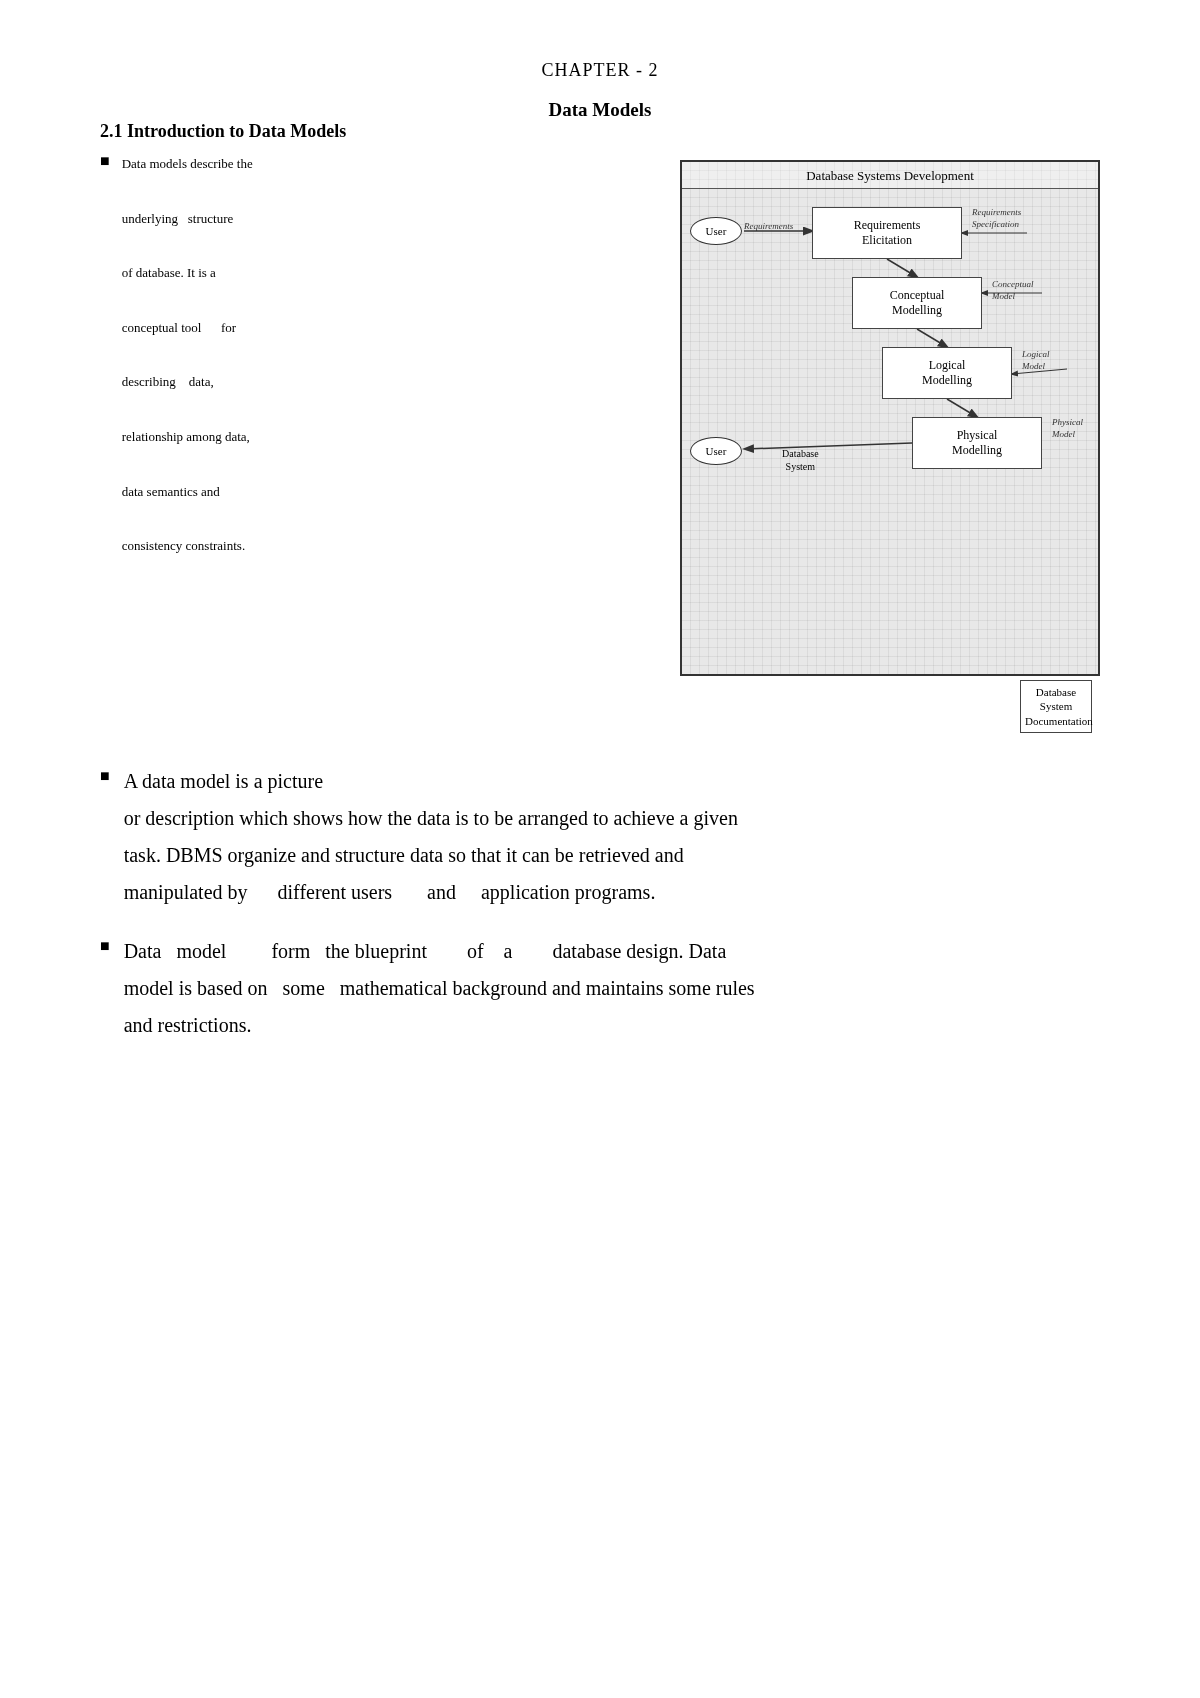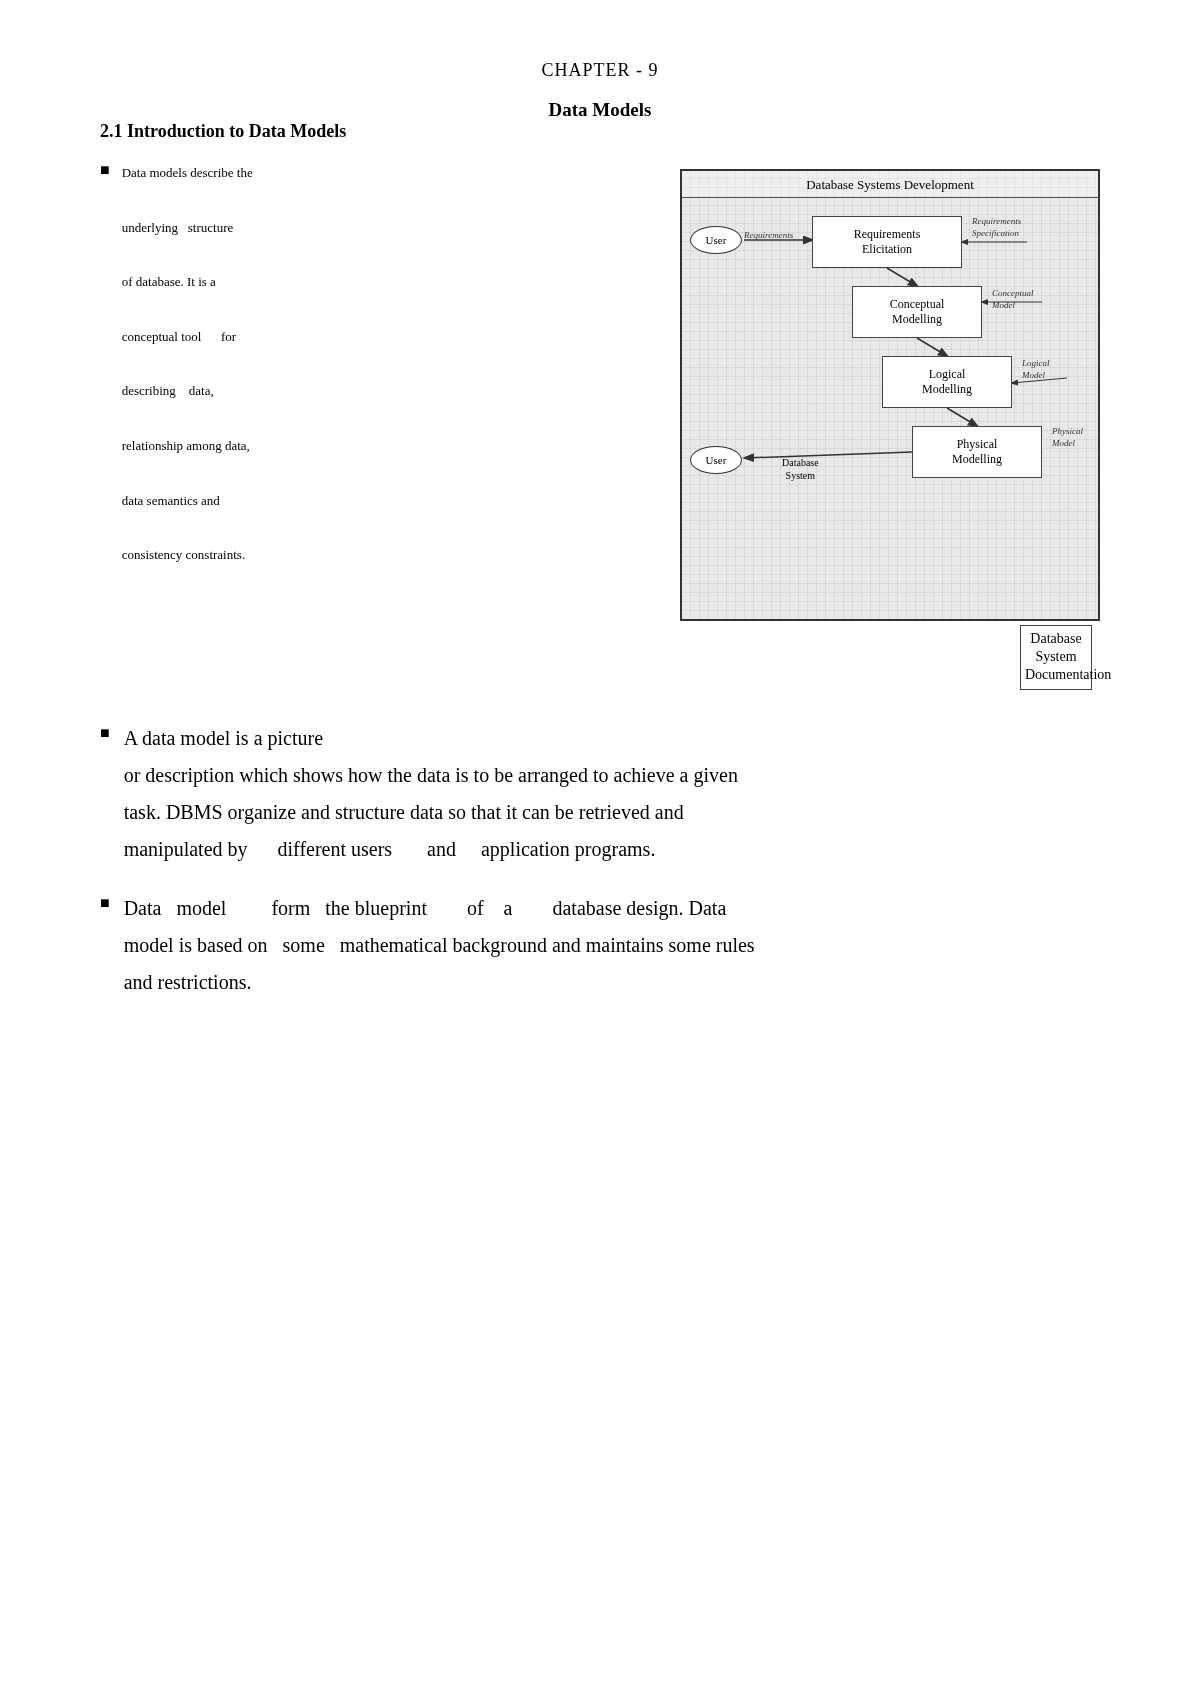--- a/index.html
+++ b/index.html
@@ -27,21 +27,21 @@
 
     .section-title-center {
       text-align: center;
       font-size: 19px;
       font-weight: bold;
     }
 
     .section-heading {
       font-size: 18px;
       font-weight: bold;
-      margin-bottom: 17px;
+      margin-bottom: 8px;
     }
 
     .content-area {
       display: flex;
       align-items: flex-start;
       gap: 30px;
     }
 
     .bullet-section {
       flex: 1;
@@ -68,21 +68,21 @@
 
     .bullet-text {
       font-size: 13px;
       line-height: 2.1;
     }
 
     
     .diagram-container {
       position: relative;
       width: 420px;
-      height: 452px;
+      height: 516px;
       border: 2px solid #333;
       background: repeating-linear-gradient(
         0deg,
         transparent,
         transparent 8px,
         rgba(0,0,0,0.06) 8px,
         rgba(0,0,0,0.06) 9px
       ),
       repeating-linear-gradient(
         90deg,
@@ -297,21 +297,21 @@
     }
 
     .bullet-full-text {
       font-size: 20px;
       line-height: 1.85;
     }
   </style>
 </head>
 <body>
 
-<div class="chapter-title">CHAPTER - 9</div>
+<div class="chapter-title">CHAPTER - 2</div>
 
 <div class="section-title-center">Data Models</div>
 
 <div class="section-heading">2.1 Introduction to Data Models</div>
 
 <div class="content-area">
 
   <div class="bullet-section">
     <div class="bullet-item">
       <span class="bullet-marker">■</span>
@@ -396,21 +396,21 @@
 
         <div class="user-circle-bottom">User</div>
 
         <div class="db-system-label">
           <span>Database<br>System</span>
         </div>
 
       </div>
     </div>
 
-    <div style="position:relative; margin-top:4px; margin-left:340px; width:72px; border:1.5px solid #444; background:#fff; padding:4px; font-size:14px; text-align:center; line-height:1.3;">
+    <div style="position:relative; margin-top:4px; margin-left:340px; width:72px; border:1.5px solid #444; background:#fff; padding:4px; font-size:11px; text-align:center; line-height:1.3;">
       <span>Database
 System
 Documentation</span>
     </div>
 
   </div>
 </div>
 
 <div class="bullets-full">
 

